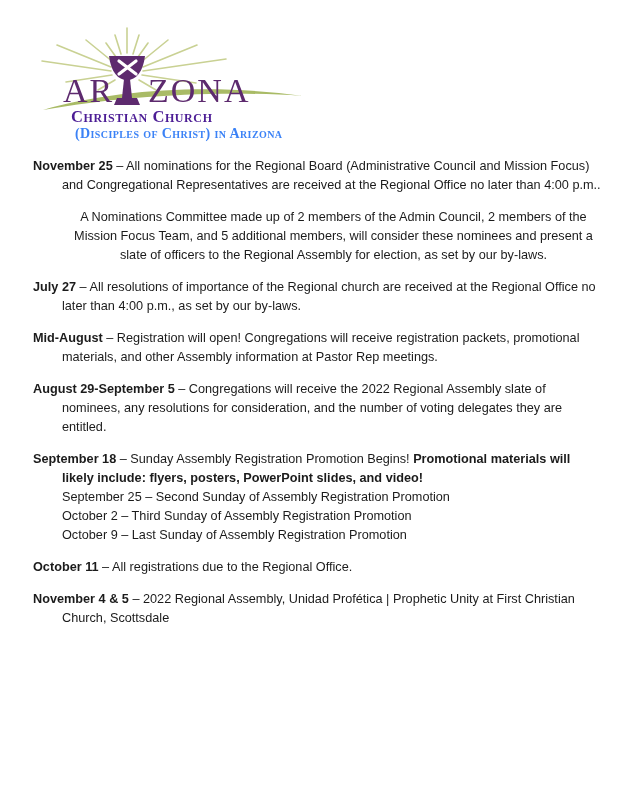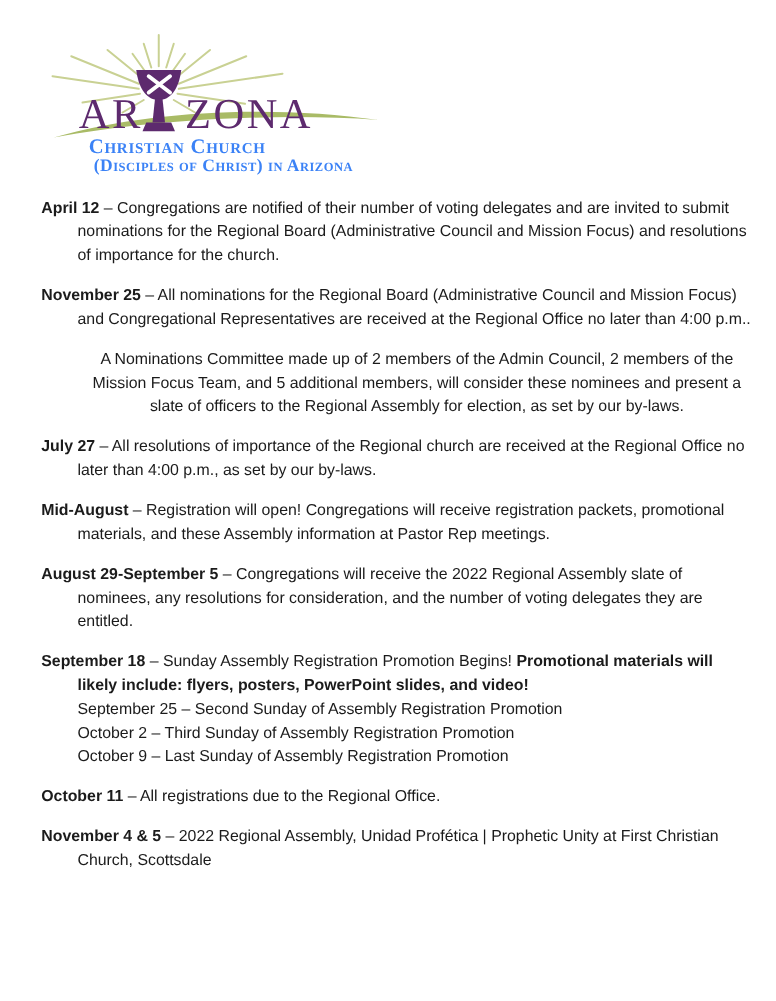--- a/index.html
+++ b/index.html
@@ -27,21 +27,21 @@
     width: 300px;
   }
   .logo svg { display: block; }
   .logo-sub1 {
     margin: -4px 0 0 32px;
     font-family: "Liberation Serif", serif;
     font-variant: small-caps;
     font-size: 16.5px;
     line-height: 17px;
     letter-spacing: 0.6px;
-    color: #3b82f6;
+    color: #4c1d95;
     font-weight: 600;
   }
   .logo-sub2 {
     margin: 1px 0 0 36px;
     font-family: "Liberation Serif", serif;
     font-variant: small-caps;
     font-size: 14px;
     line-height: 15px;
     letter-spacing: 0.4px;
     color: #3b82f6;
@@ -115,24 +115,23 @@
           <line x1="97" y1="35" x2="80" y2="48"></line>
         </g>
       </g>
     </svg>
     <div class="logo-sub1">Christian Church</div>
     <div class="logo-sub2">(Disciples of Christ) in Arizona</div>
   </div>
 
 
   <div class="timeline">
-      <div class="para"><span class="b">April 12</span><span> – Congregations are notified of their number of voting delegates and are invited to submit nominations for the Regional Board (Administrative Council and Mission Focus) and resolutions of importance for the church.</span></div>
       <div class="para"><span class="b">November 25</span><span> – All nominations for the Regional Board (Administrative Council and Mission Focus) and Congregational Representatives are received at the Regional Office no later than 4:00 p.m..</span></div>
       <div class="para cont"><span>A Nominations Committee made up of 2 members of the Admin Council, 2 members of the Mission Focus Team, and 5 additional members, will consider these nominees and present a slate of officers to the Regional Assembly for election, as set by our by-laws.</span></div>
       <div class="para"><span class="b">July 27</span><span> – All resolutions of importance of the Regional church are received at the Regional Office no later than 4:00 p.m., as set by our by-laws.</span></div>
-      <div class="para"><span class="b">Mid-August</span><span> – Registration will open! Congregations will receive registration packets, promotional materials, and these Assembly information at Pastor Rep meetings.</span></div>
+      <div class="para"><span class="b">Mid-August</span><span> – Registration will open! Congregations will receive registration packets, promotional materials, and other Assembly information at Pastor Rep meetings.</span></div>
       <div class="para"><span class="b">August 29-September 5</span><span> – Congregations will receive the 2022 Regional Assembly slate of nominees, any resolutions for consideration, and the number of voting delegates they are entitled.</span></div>
       <div class="para"><span class="b">September 18</span><span> – Sunday Assembly Registration Promotion Begins! </span><span class="b">Promotional materials will likely include: flyers, posters, PowerPoint slides, and video!</span><br><span>September 25 – Second Sunday of Assembly Registration Promotion</span><br><span>October 2 – Third Sunday of Assembly Registration Promotion</span><br><span>October 9 – Last Sunday of Assembly Registration Promotion</span></div>
       <div class="para"><span class="b">October 11</span><span> – All registrations due to the Regional Office.</span></div>
       <div class="para"><span class="b">November 4 &amp; 5</span><span> – 2022 Regional Assembly, Unidad Profética | Prophetic Unity at First Christian Church, Scottsdale</span></div>
     </div>
 
 </div>
 
 </body></html>

